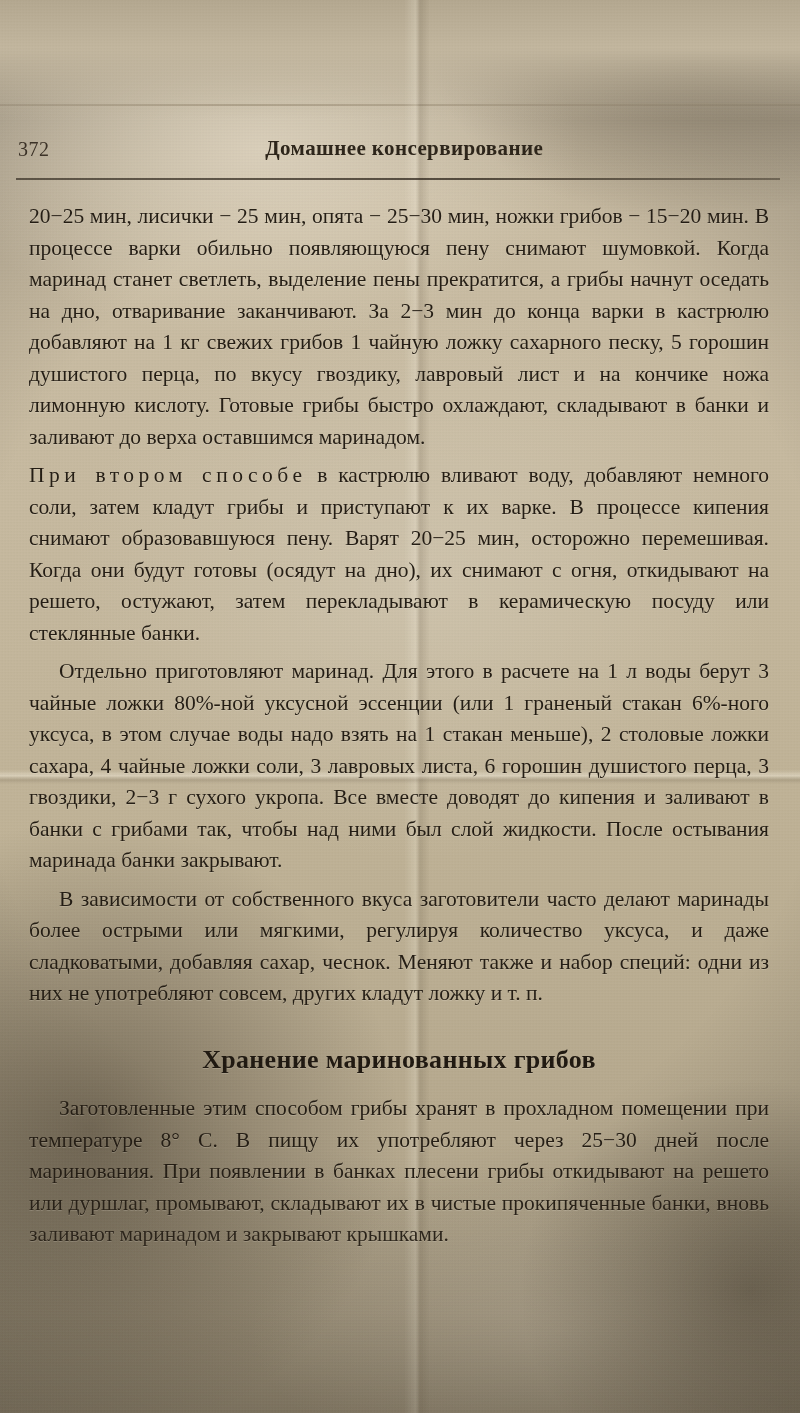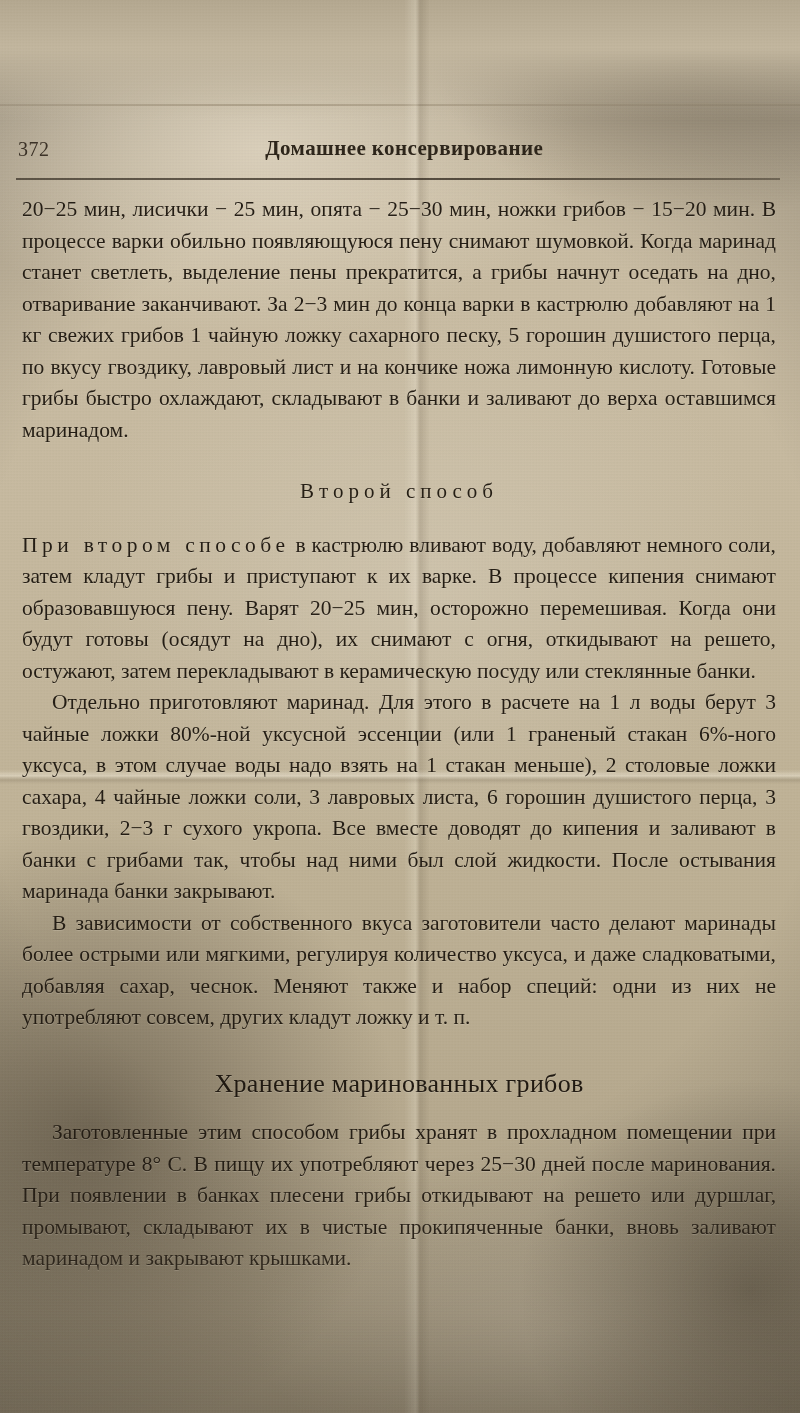--- a/index.html
+++ b/index.html
@@ -124,37 +124,37 @@
     position: absolute;
     left: 22px; right: 24px; top: 194px;
     font-size: 21.5px;
     line-height: 31.5px;
     text-align: justify;
     text-justify: inter-word;
     color: #231c13;
     text-shadow: 0 1px 0 rgba(255,252,240,0.18);
   }
   .body p {
-    margin: 0;
+    margin: 7px;
   }
   .indent { text-indent: 30px; }
 
   .subhead {
     text-align: center;
     font-size: 21px;
     letter-spacing: 5px;
     margin: 30px 0 22px 0;
     color: #241d13;
   }
   .spaced {
     letter-spacing: 4.5px;
   }
   .section-title {
     text-align: center;
-    font-weight: normal;
+    font-weight: bold;
     font-size: 26px;
     margin: 34px 0 18px 0;
     letter-spacing: 0.3px;
     color: #1f1810;
   }
 
   
   .blur-bottom {
     position: absolute;
     left: 0; right: 0; bottom: 0; height: 250px;
@@ -193,21 +193,20 @@
     <div class="header">
       <div class="folio">372</div>
       <div class="running-title">Домашнее консервирование</div>
     </div>
     <div class="rule"></div>
 
     <div class="body">
 
       <p>20−25 мин, лисички − 25 мин, опята − 25−30 мин, ножки грибов − 15−20 мин. В процессе варки обильно появляющуюся пену снимают шумовкой. Когда маринад станет светлеть, выделение пены прекратится, а грибы начнут оседать на дно, отваривание заканчивают. За 2−3 мин до конца варки в кастрюлю добавляют на 1 кг свежих грибов 1 чайную ложку сахарного песку, 5 горошин душистого перца, по вкусу гвоздику, лавровый лист и на кончике ножа лимонную кислоту. Готовые грибы быстро охлаждают, складывают в банки и заливают до верха оставшимся маринадом.</p>
 
-      <div class="subhead">Второй способ</div>
 
       <p>
         <span class="indent"></span><span class="spaced">При втором способе</span><span> в кастрюлю вливают воду, добавляют немного соли, затем кладут грибы и приступают к их варке. В процессе кипения снимают образовавшуюся пену. Варят 20−25 мин, осторожно перемешивая. Когда они будут готовы (осядут на дно), их снимают с огня, откидывают на решето, остужают, затем перекладывают в керамическую посуду или стеклянные банки.</span>
       </p>
 
       <p class="indent">Отдельно приготовляют маринад. Для этого в расчете на 1 л воды берут 3 чайные ложки 80%-ной уксусной эссенции (или 1 граненый стакан 6%-ного уксуса, в этом случае воды надо взять на 1 стакан меньше), 2 столовые ложки сахара, 4 чайные ложки соли, 3 лавровых листа, 6 горошин душистого перца, 3 гвоздики, 2−3 г сухого укропа. Все вместе доводят до кипения и заливают в банки с грибами так, чтобы над ними был слой жидкости. После остывания маринада банки закрывают.</p>
 
       <p class="indent">В зависимости от собственного вкуса заготовители часто делают маринады более острыми или мягкими, регулируя количество уксуса, и даже сладковатыми, добавляя сахар, чеснок. Меняют также и набор специй: одни из них не употребляют совсем, других кладут ложку и т. п.</p>
 
       <div class="section-title">Хранение маринованных грибов</div>

